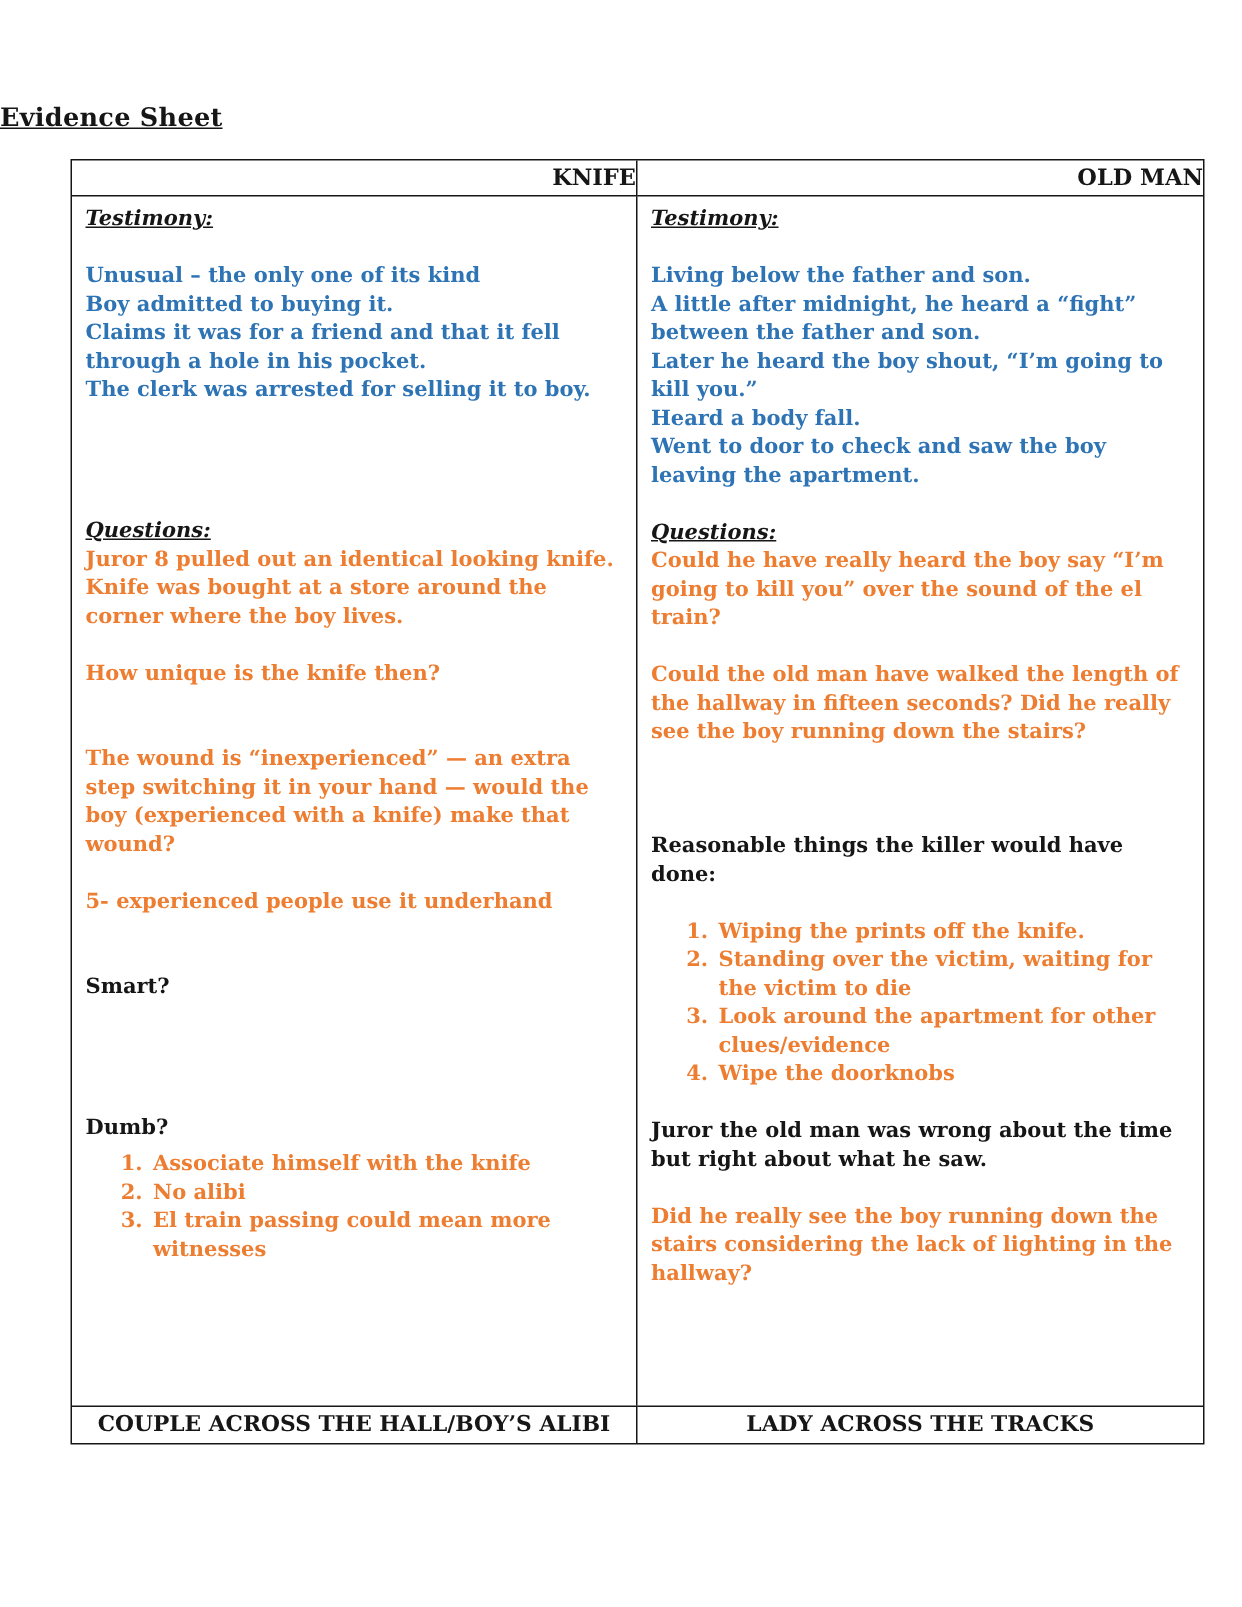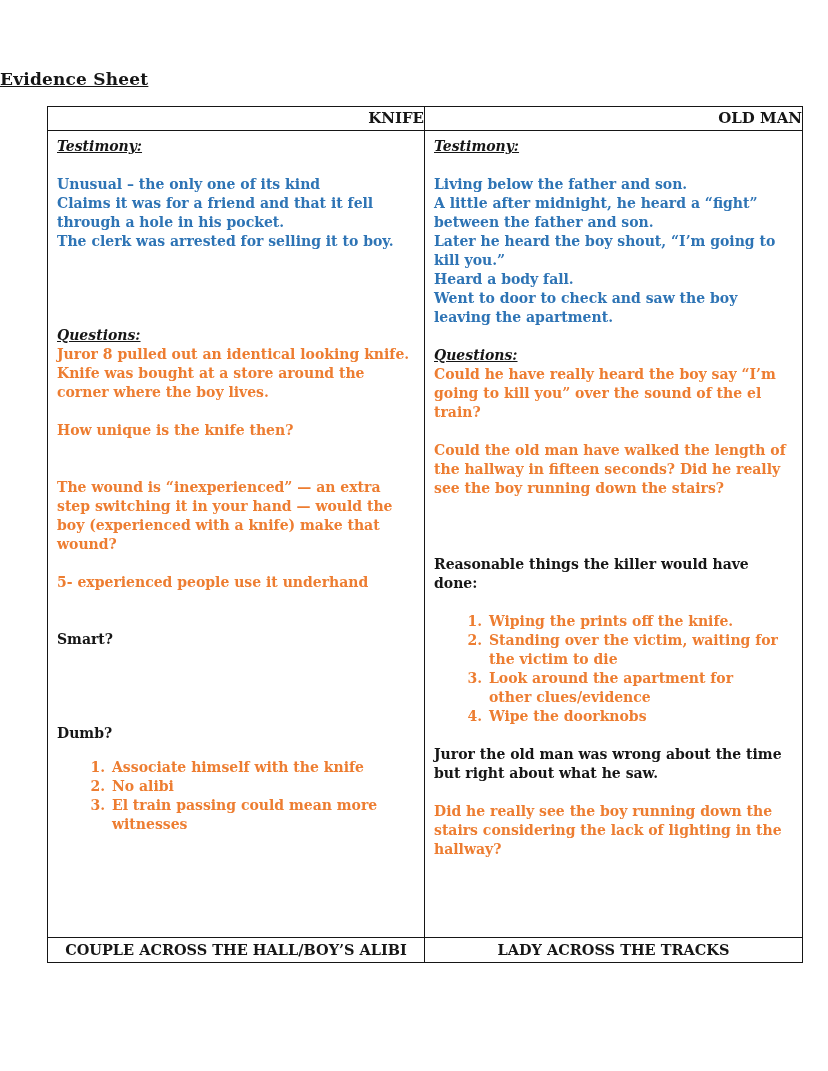--- a/index.html
+++ b/index.html
@@ -33,38 +33,39 @@
     text-align:center; font-size:14.5px; line-height:23px; height:25px;
   }
   p { margin:0; }
   .label { text-decoration:underline;font-style:italic; }
   .blue { color:var(--blue, #2E74B5); }
   .orange { color:var(--orange, #ED7D31); }
   .mt1 { margin-top:19px; }
   .mt2 { margin-top:38px; }
   .mt3 { margin-top:57px; }
   .mt4 { margin-top:75px; }
-  ol { margin:15px; padding-left:38px; }
+  ol { margin:5px; padding-left:38px; }
   ol li { padding-left:2px; }
 </style>
 </head>
 <body>
 
 <div class="page">
 
   <h1 class="title">Evidence Sheet</h1>
 
   <div class="etable">
 
     <div class="cell hcell col-left">KNIFE</div>
     <div class="cell hcell">OLD MAN</div>
 
     <div class="cell bcell col-left">
       <p class="label">Testimony:</p>
       <p class="blue mt1">Unusual – the only one of its kind</p>
+      <p class="blue">Boy admitted to buying it.</p>
       <p class="blue">Claims it was for a friend and that it fell through a hole in his pocket.</p>
       <p class="blue">The clerk was arrested for selling it to boy.</p>
 
       <p class="label mt4">Questions:</p>
       <p class="orange">Juror 8 pulled out an identical looking knife.</p>
       <p class="orange">Knife was bought at a store around the corner where the boy lives.</p>
       <p class="orange mt1">How unique is the knife then?</p>
       <p class="orange mt2">The wound is “inexperienced” — an extra step switching it in your hand — would the boy (experienced with a knife) make that wound?</p>
       <p class="orange mt1">5- experienced people use it underhand</p>
 

